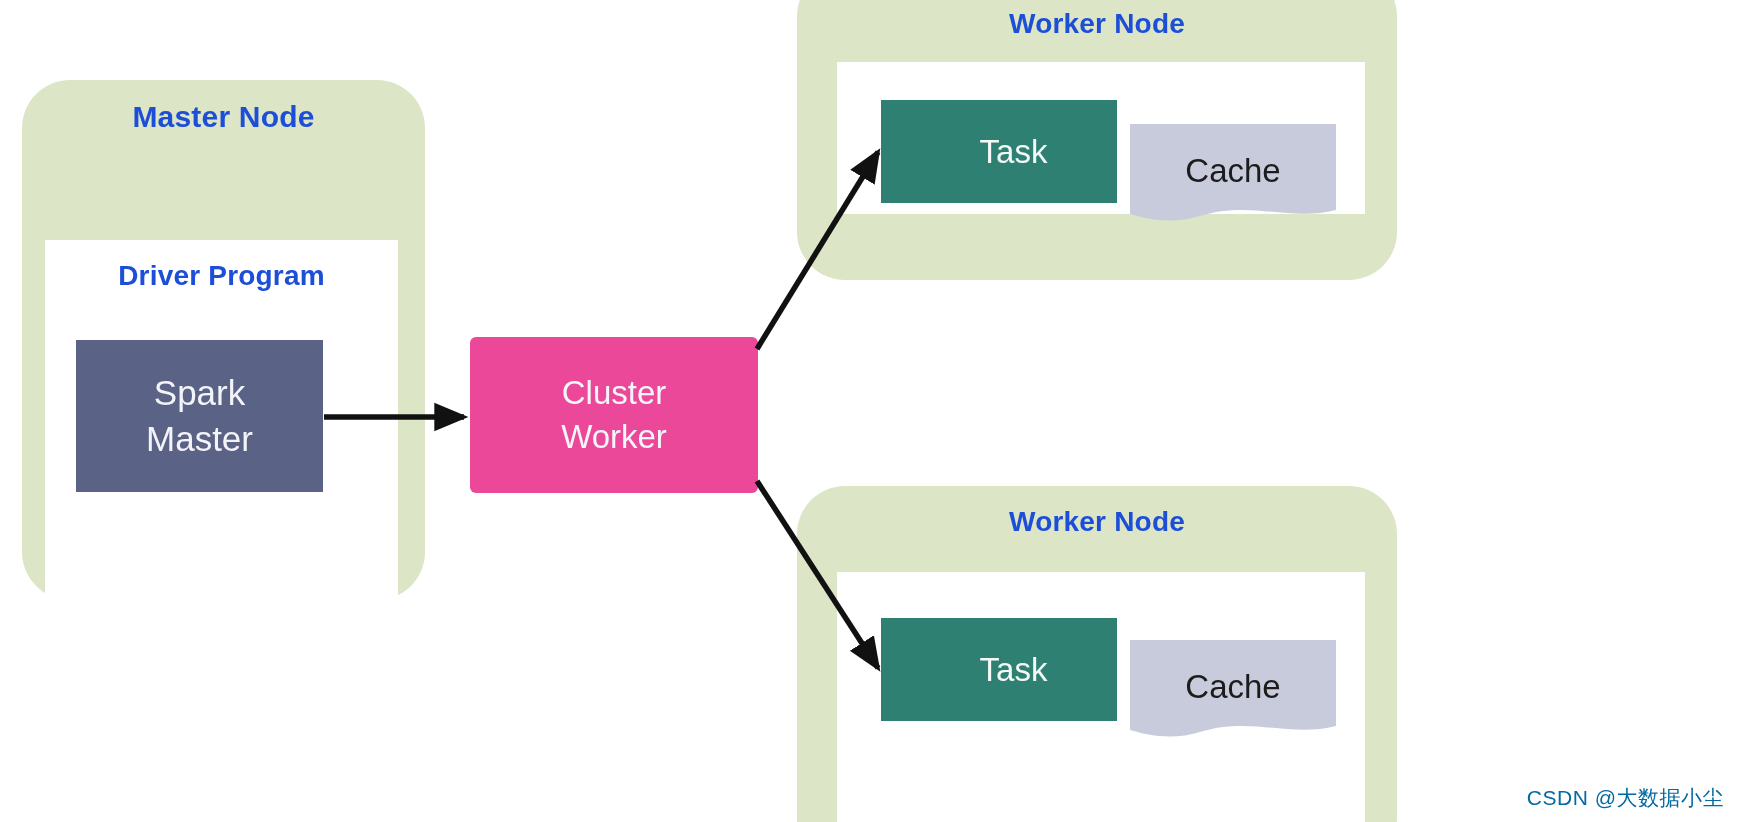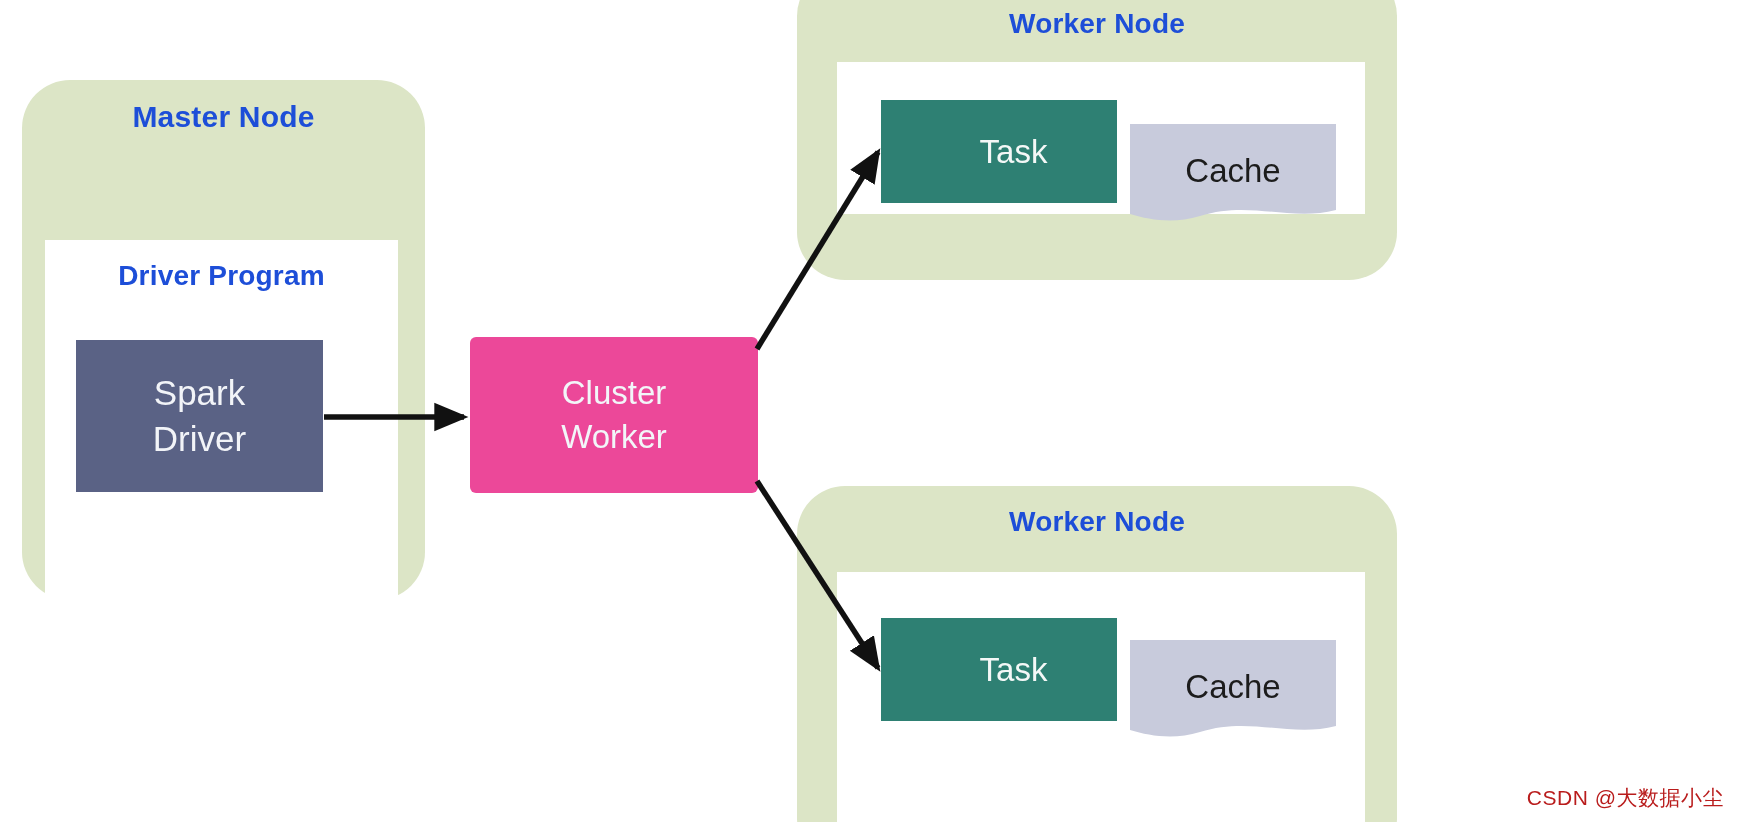--- a/index.html
+++ b/index.html
@@ -101,42 +101,42 @@
     top: 0;
     width: 1738px;
     height: 822px;
     pointer-events: none;
   }
 
   .watermark {
     position: absolute;
     right: 14px;
     bottom: 10px;
-    color: #b91c1c;
+    color: #0369a1;
     font-size: 21px;
     letter-spacing: 0.5px;
     white-space: nowrap;
   }
 </style>
 </head>
 <body>
 
 <div id="canvas">
 
   <div class="node-panel" style="left:22px; top:80px; width:403px; height:520px;">
     <div class="node-title" style="top:20px; font-size:30px;">Master Node</div>
 
     <div class="inner-white" style="left:23px; top:160px; width:353px; height:360px;">
       <div class="node-title" style="top:20px; font-size:28px;">Driver Program</div>
     </div>
   </div>
 
   <div class="spark-box" style="left:76px; top:340px; width:247px; height:152px;">
     <span>Spark</span>
-    <span>Driver</span>
+    <span>Master</span>
   </div>
 
   <div class="cluster-box" style="left:470px; top:337px; width:288px; height:156px;">
     <span>Cluster</span>
     <span>Worker</span>
   </div>
 
   <div class="node-panel" style="left:797px; top:-32px; width:600px; height:312px;">
     <div class="node-title" style="top:40px; font-size:28px;">Worker Node</div>
 

